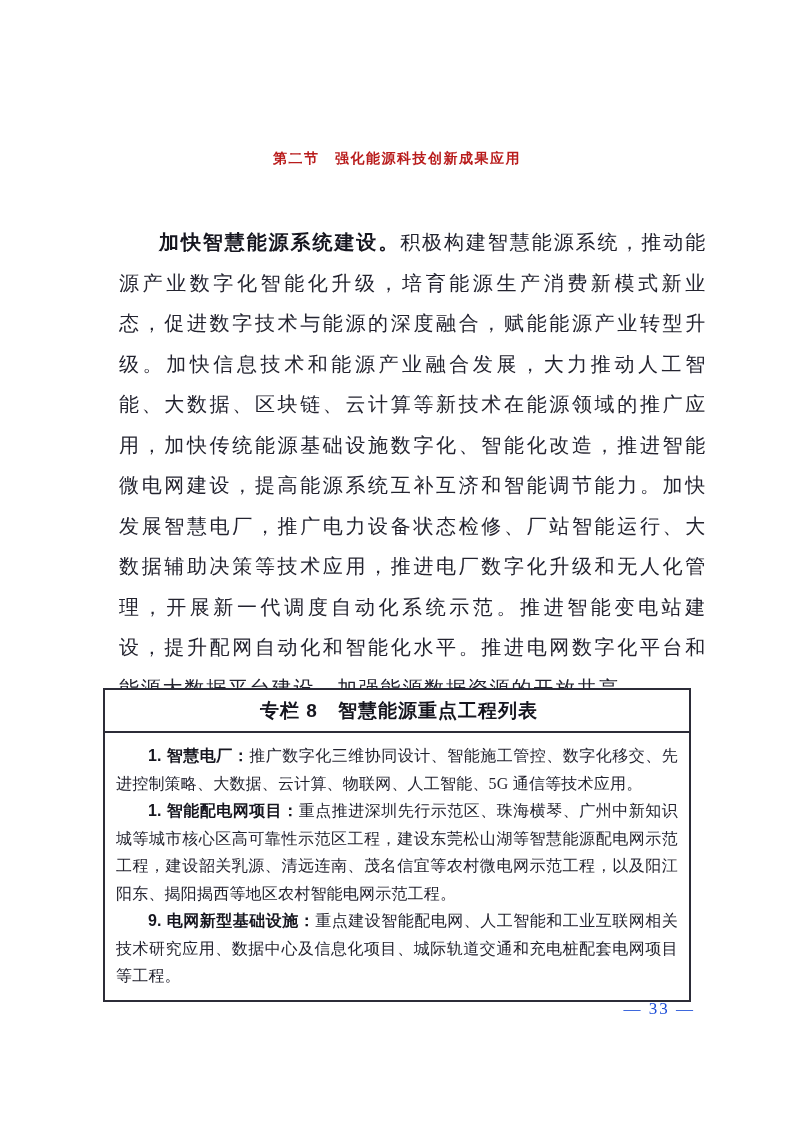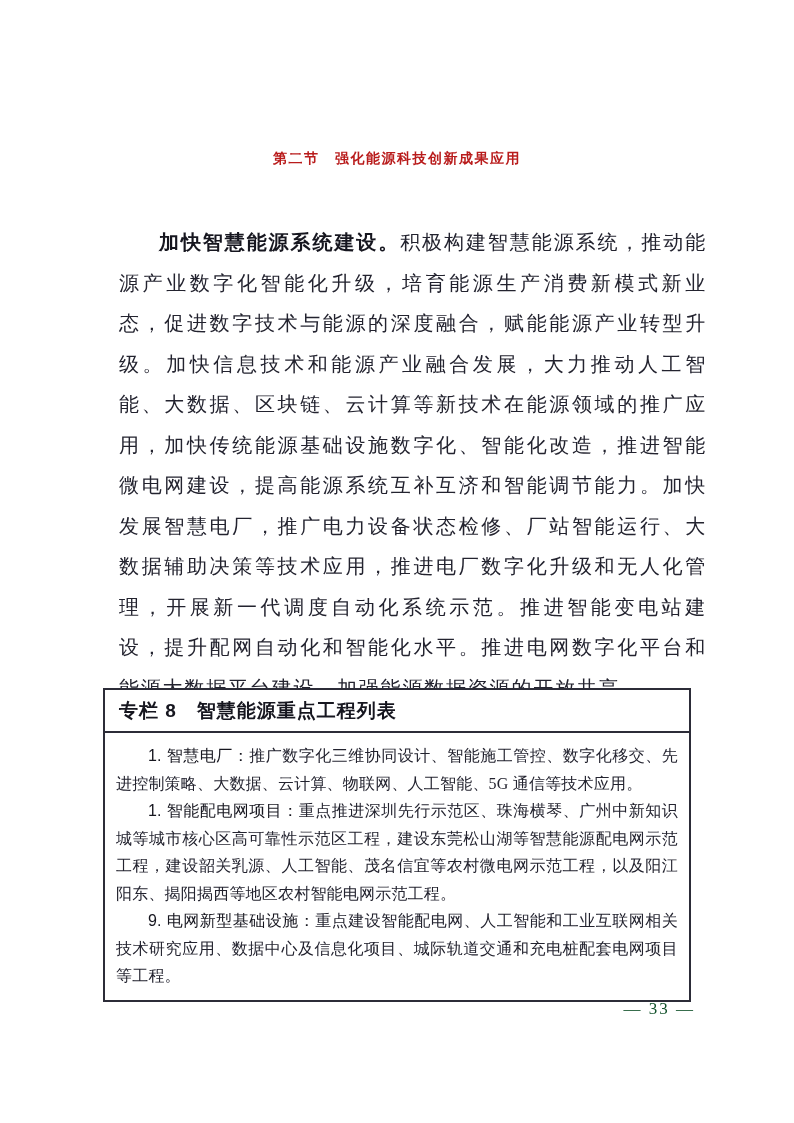--- a/index.html
+++ b/index.html
@@ -47,22 +47,22 @@
   }
   .panel {
     position: absolute;
     top: 688px;
     left: 103px;
     width: 588px;
     border: 2px solid #2c2c38;
     background: #ffffff;
   }
   .panel-title {
-    text-align: left;
-    padding: 8px 0 7px 14px;
+    text-align: center;
+    padding: 8px 0 7px 4px;
     border-bottom: 2px solid #2c2c38;
     font-family: "Liberation Sans", "DejaVu Sans", sans-serif;
     font-weight: bold;
     font-size: 19px;
     letter-spacing: 1px;
     color: #16161f;
     white-space: pre;
   }
   .panel-body {
     padding: 9px 11px 10px 11px;
@@ -71,46 +71,46 @@
     letter-spacing: 0.2px;
     text-align: justify;
     color: #23232f;
   }
   .panel-item {
     margin: 0;
     text-indent: 2em;
   }
   .panel-item .item-label {
     font-family: "Liberation Sans", "DejaVu Sans", sans-serif;
-    font-weight: normal;
+    font-weight: bold;
     color: #16161f;
   }
   .page-number {
     position: absolute;
     top: 999px;
     right: 99px;
     font-size: 17px;
     letter-spacing: 2px;
-    color: #14532d;
+    color: #1d4ed8;
     white-space: pre;
   }
 </style>
 </head>
 <body>
 
 <div class="page">
 
   <div class="section-title">第二节　强化能源科技创新成果应用</div>
 
   <p class="body-para"><span class="lead">加快智慧能源系统建设。</span><span>积极构建智慧能源系统，推动能源产业数字化智能化升级，培育能源生产消费新模式新业态，促进数字技术与能源的深度融合，赋能能源产业转型升级。加快信息技术和能源产业融合发展，大力推动人工智能、大数据、区块链、云计算等新技术在能源领域的推广应用，加快传统能源基础设施数字化、智能化改造，推进智能微电网建设，提高能源系统互补互济和智能调节能力。加快发展智慧电厂，推广电力设备状态检修、厂站智能运行、大数据辅助决策等技术应用，推进电厂数字化升级和无人化管理，开展新一代调度自动化系统示范。推进智能变电站建设，提升配网自动化和智能化水平。推进电网数字化平台和能源大数据平台建设，加强能源数据资源的开放共享。</span></p>
 
   <div class="panel">
     <div class="panel-title">专栏 8　智慧能源重点工程列表</div>
     <div class="panel-body">
       <p class="panel-item"><span class="item-label">1. 智慧电厂：</span><span>推广数字化三维协同设计、智能施工管控、数字化移交、先进控制策略、大数据、云计算、物联网、人工智能、5G 通信等技术应用。</span></p>
-      <p class="panel-item"><span class="item-label">1. 智能配电网项目：</span><span>重点推进深圳先行示范区、珠海横琴、广州中新知识城等城市核心区高可靠性示范区工程，建设东莞松山湖等智慧能源配电网示范工程，建设韶关乳源、人工智能、茂名信宜等农村微电网示范工程，以及阳江阳东、揭阳揭西等地区农村智能电网示范工程。</span></p>
+      <p class="panel-item"><span class="item-label">1. 智能配电网项目：</span><span>重点推进深圳先行示范区、珠海横琴、广州中新知识城等城市核心区高可靠性示范区工程，建设东莞松山湖等智慧能源配电网示范工程，建设韶关乳源、清远连南、茂名信宜等农村微电网示范工程，以及阳江阳东、揭阳揭西等地区农村智能电网示范工程。</span></p>
       <p class="panel-item"><span class="item-label">9. 电网新型基础设施：</span><span>重点建设智能配电网、人工智能和工业互联网相关技术研究应用、数据中心及信息化项目、城际轨道交通和充电桩配套电网项目等工程。</span></p>
     </div>
   </div>
 
   <div class="page-number">— 33 —</div>
 
 </div>
 
 </body></html>

